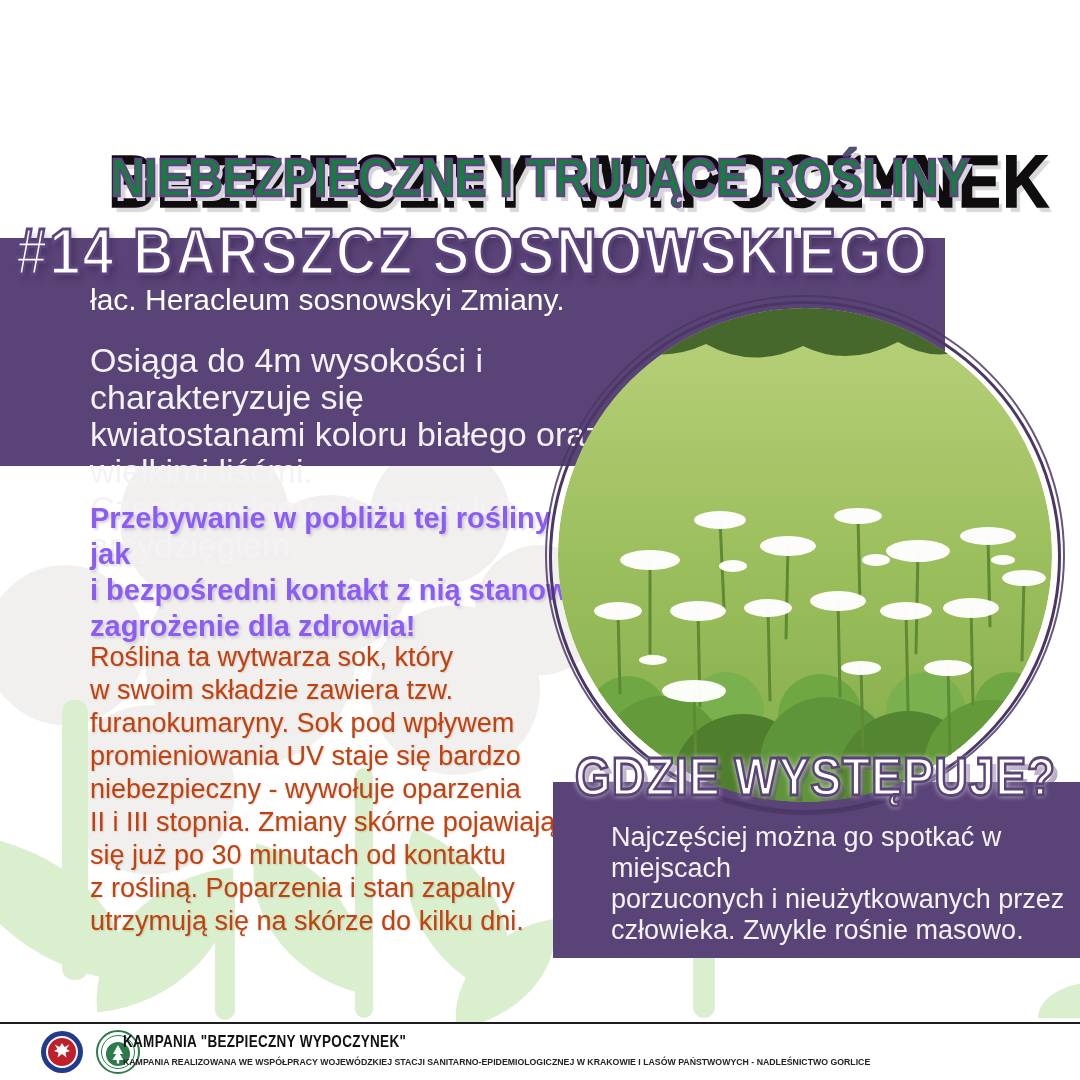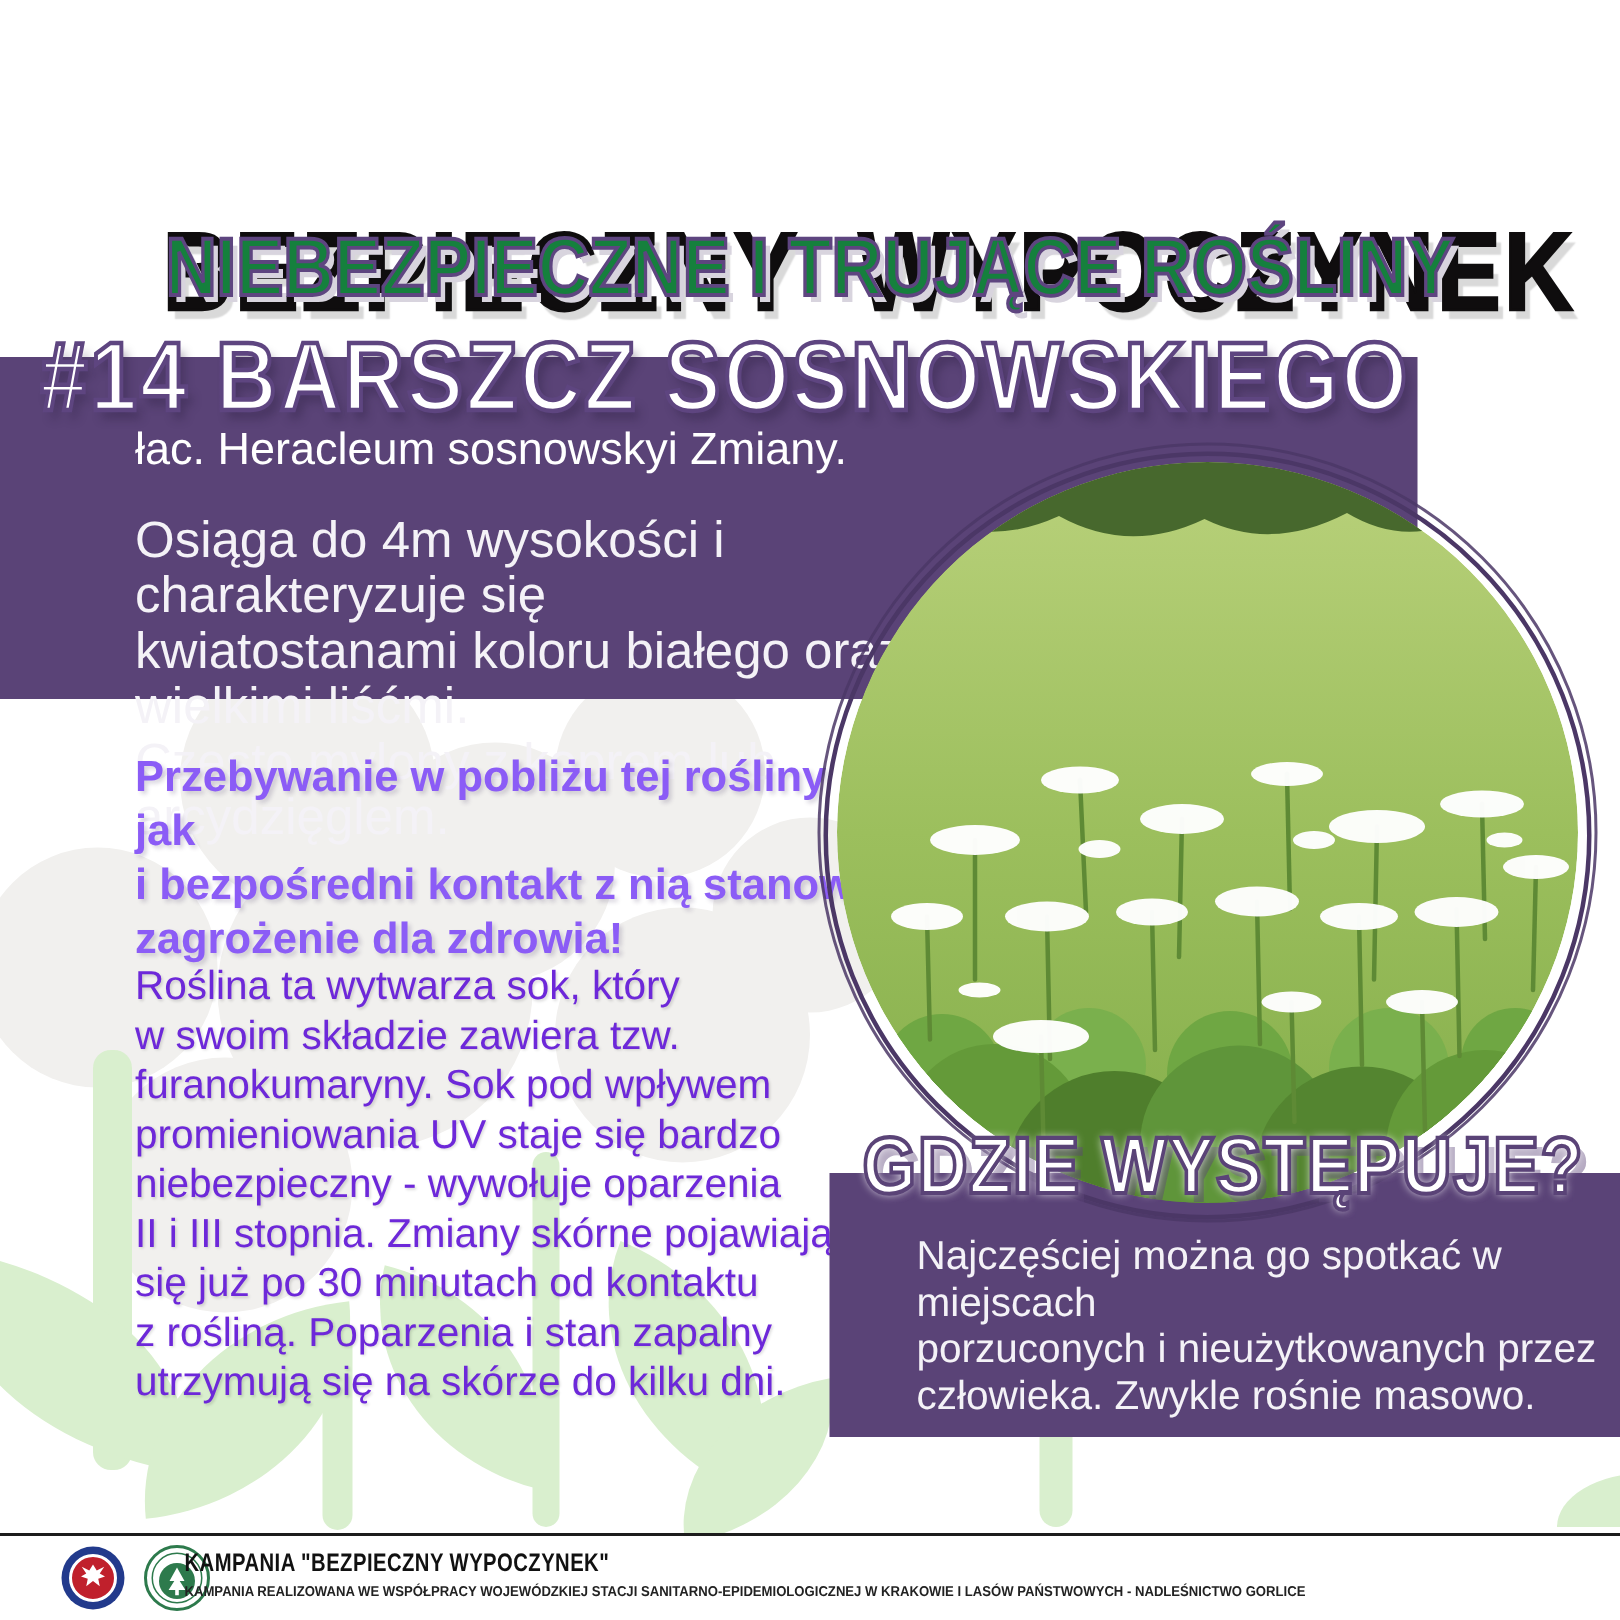--- a/index.html
+++ b/index.html
@@ -27,38 +27,37 @@
     -webkit-text-stroke:2.2px #5e4580;
     text-shadow:4px 4px 0 #d8d4de;
     line-height:1;
   }
   #title-plant{
     top:219px;left:0;width:945px;text-align:center;z-index:5;
     font-size:56px;font-weight:bold;letter-spacing:2px;color:#ffffff;
     -webkit-text-stroke:2.6px #5e4580;
     text-shadow:4px 5px 6px rgba(40,30,60,0.35);
     line-height:1;
-    padding-left:11px;
   }
   
   #purple-panel{top:238px;left:0;width:945px;height:228px;background:#5a4377;z-index:2;}
   #latin-line{top:283px;left:90px;color:#ffffff;font-size:30px;z-index:3;}
   #latin-line .it{}
   #plant-description{
     top:342px;left:90px;width:560px;color:#f4f2f7;font-size:34px;line-height:37px;
     white-space:pre-line;z-index:3;
   }
   
   #warning-text{
     top:500px;left:90px;width:500px;color:#8b5cf6;font-weight:bold;
     font-size:29px;line-height:36px;white-space:pre-line;z-index:3;
     text-shadow:2px 2px 3px rgba(60,45,90,0.2);
   }
   #body-text{
-    top:641px;left:90px;width:500px;color:#6d28d9;
+    top:641px;left:90px;width:500px;color:#c2410c;
     font-size:27px;line-height:33px;white-space:pre-line;z-index:3;
     text-shadow:1px 1px 2px rgba(0,0,0,0.15);
   }
   
   #photo-wrap{top:295px;left:545px;width:520px;height:520px;z-index:4;}
   .ring{position:absolute;border-radius:50%;}
   #ring-1{left:4px;top:6px;width:506px;height:506px;border:3px solid #4b3766;}
   #ring-2{left:0;top:0;width:516px;height:516px;border:2px solid #4b3766;opacity:.85;}
   #plant-photo{position:absolute;left:13px;top:13px;width:494px;height:494px;border-radius:50%;}
   

